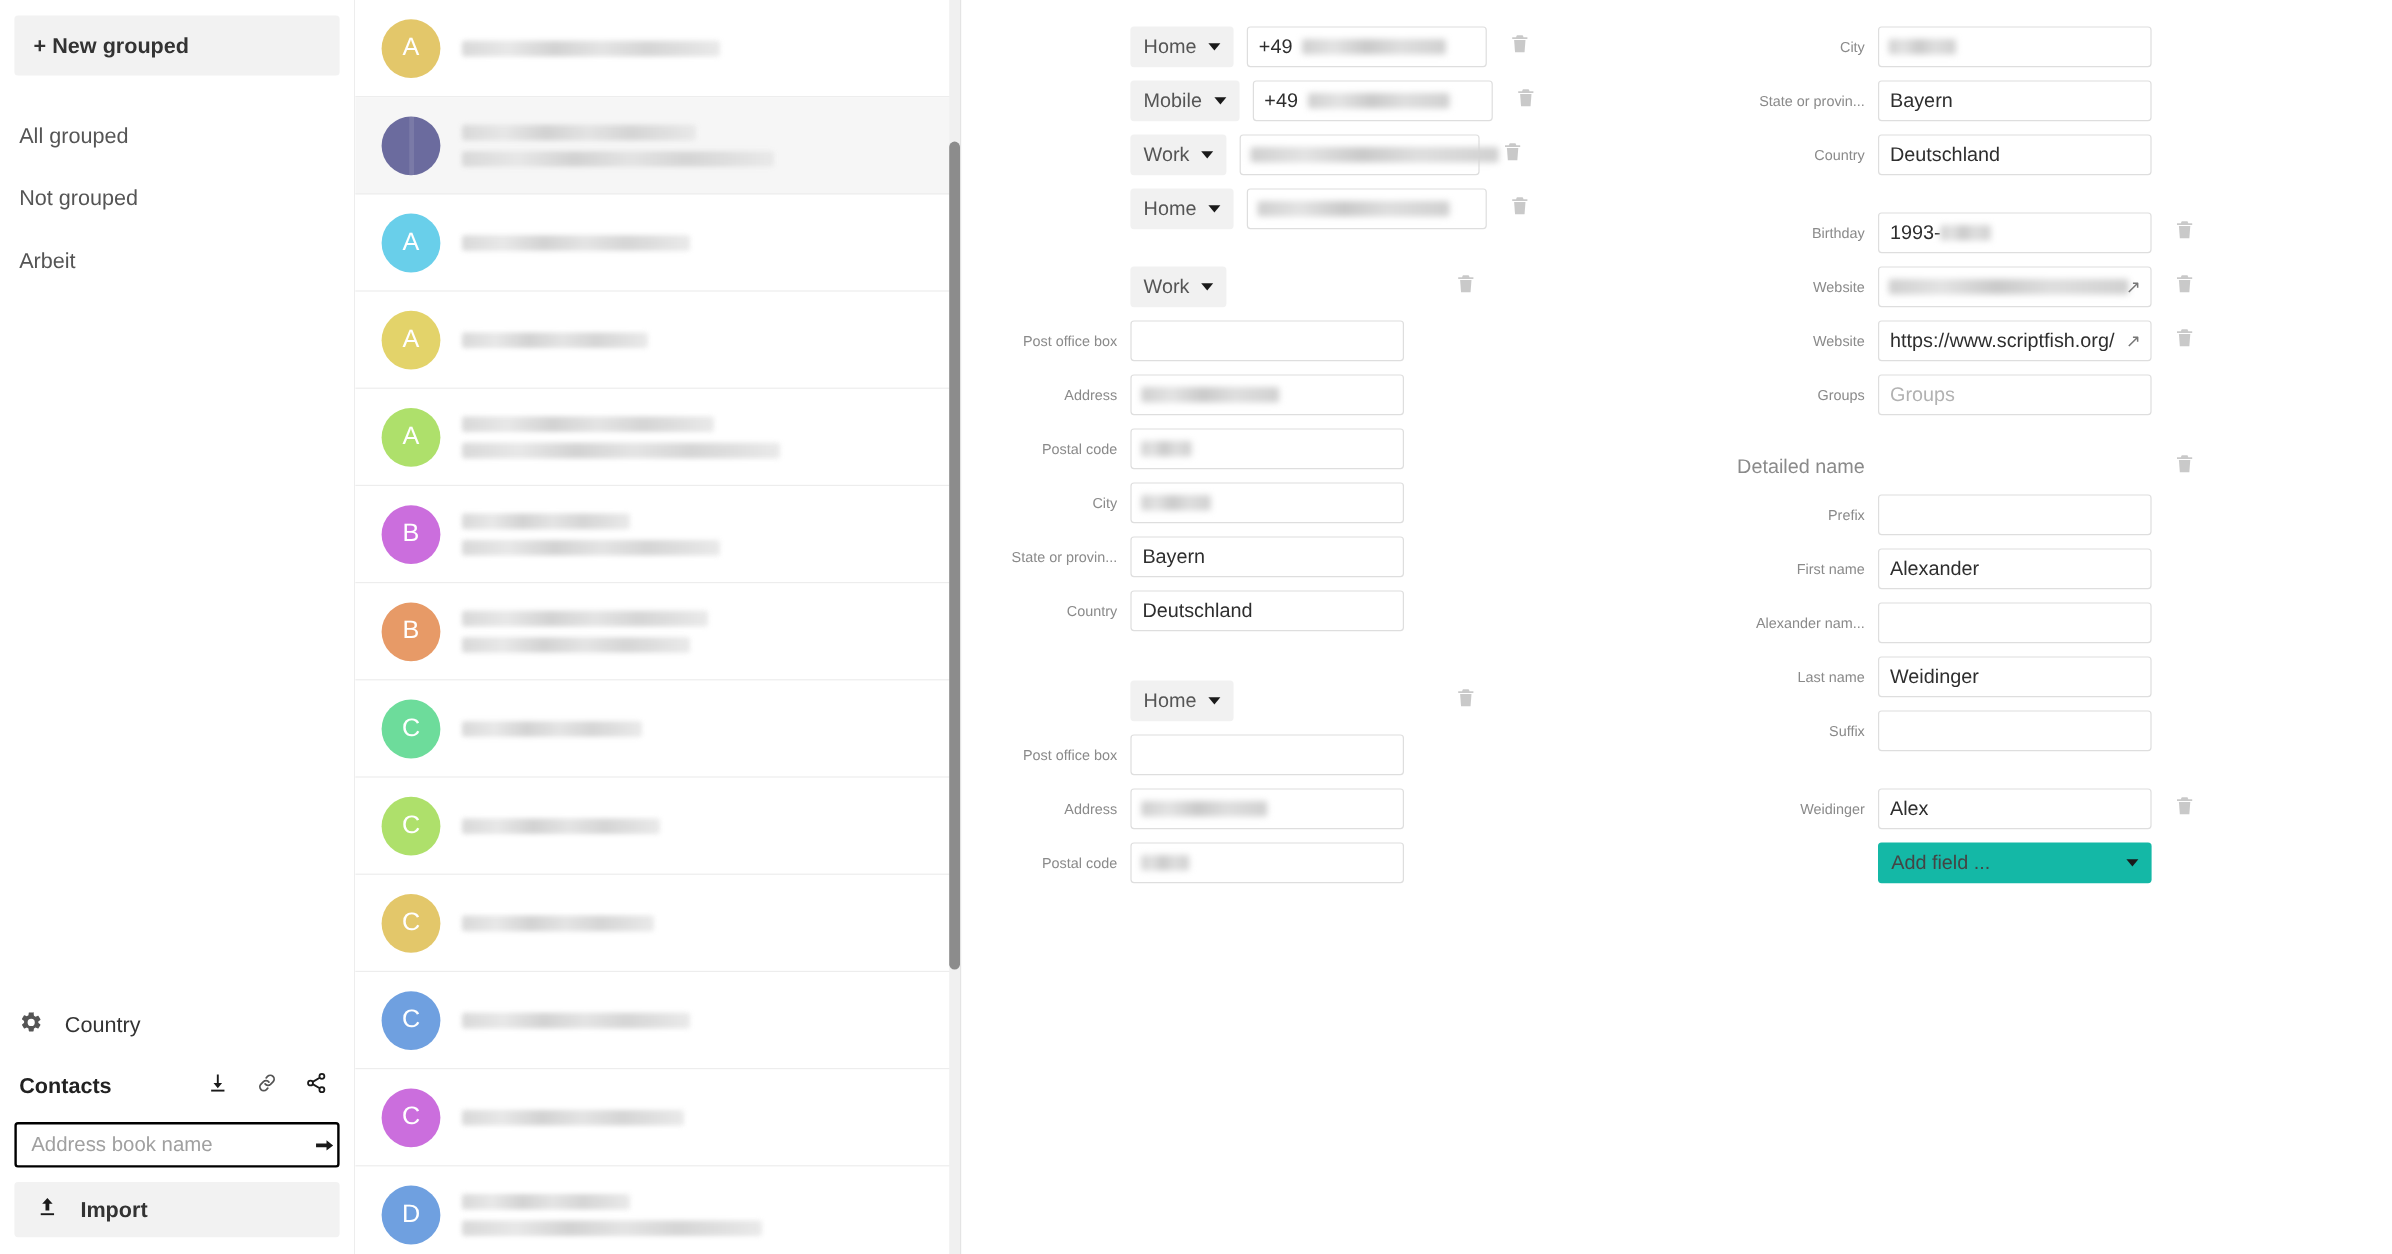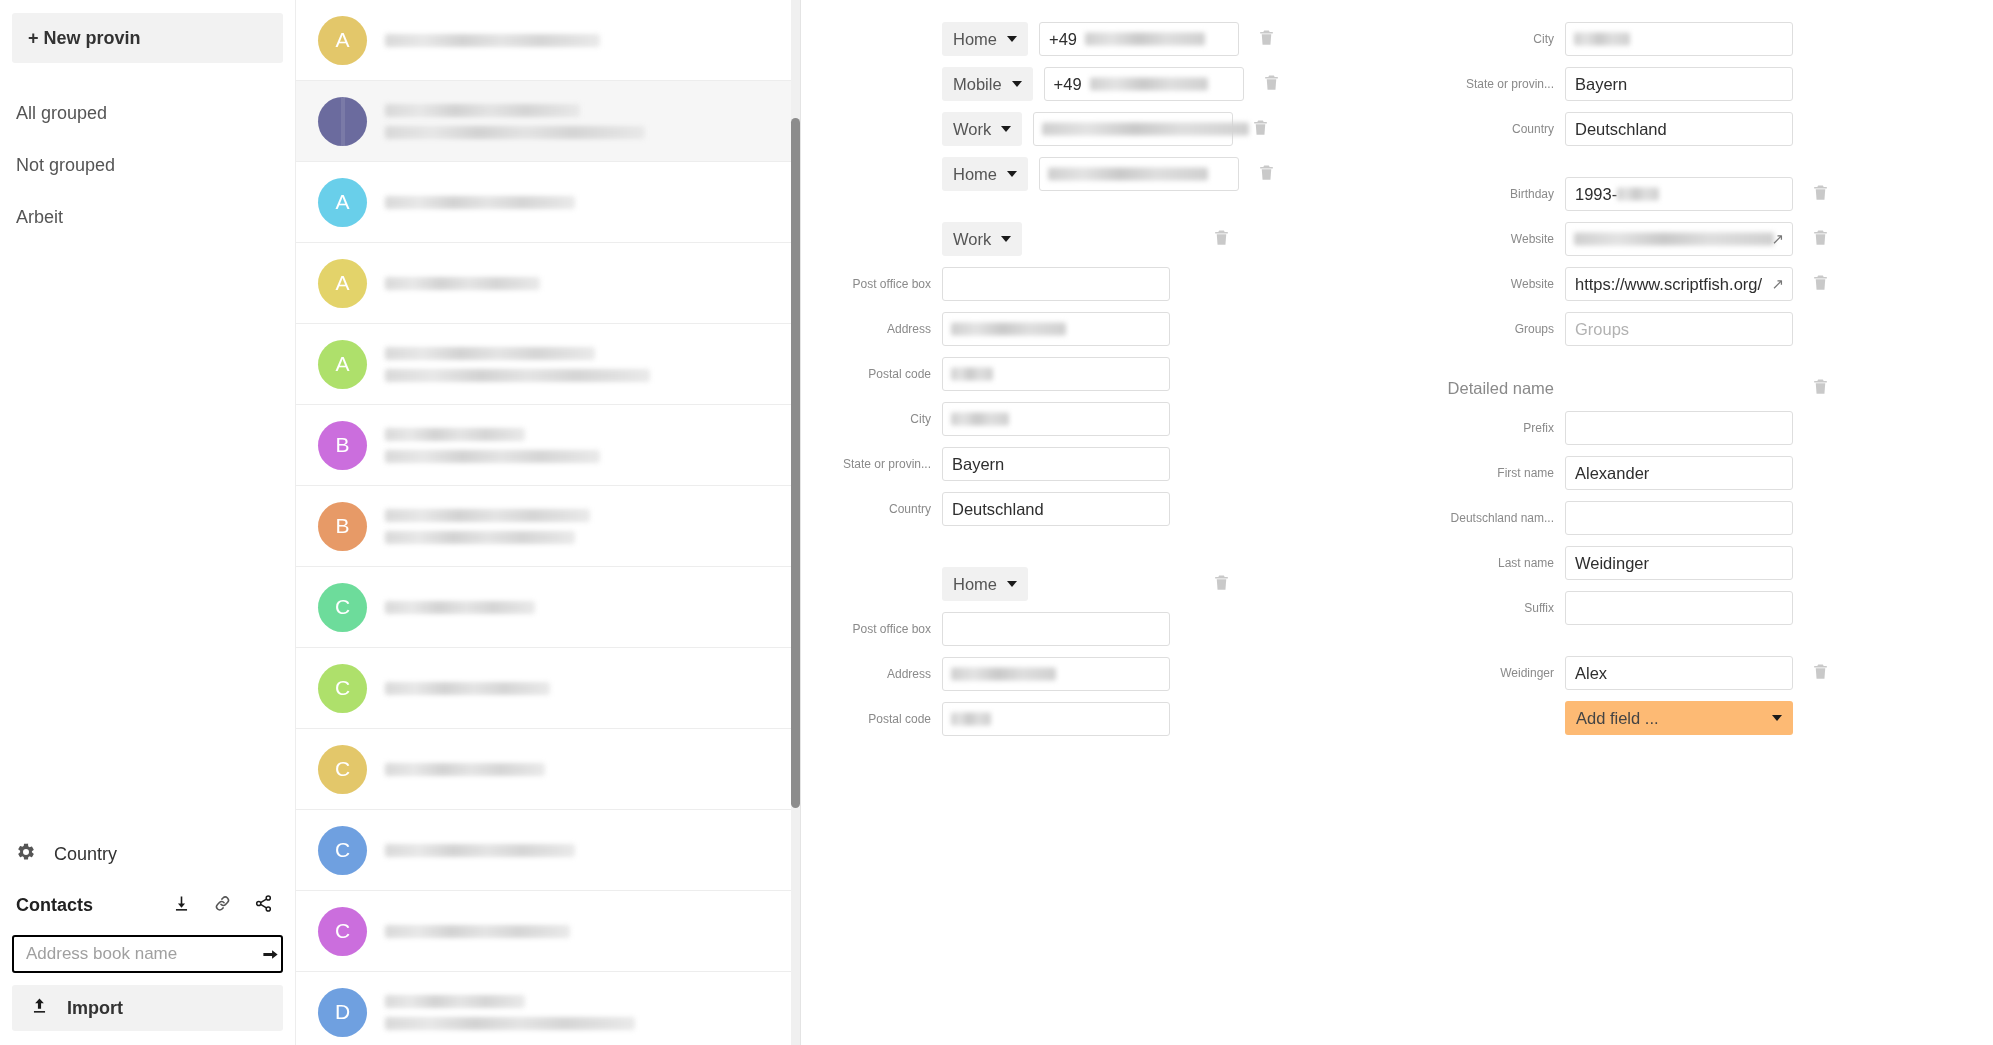--- a/index.html
+++ b/index.html
@@ -153,37 +153,37 @@
   .ext-link { position: absolute; right: 9px; top: 50%; transform: translateY(-50%);
     font-size: 15px; color: #777; cursor: pointer; }
   .blur-in {
     position: absolute; left: 9px; top: 50%; transform: translateY(-50%);
     height: 13px; border-radius: 2px; filter: blur(2.6px);
     background: linear-gradient(90deg,#cfcfcf 0%,#e3e3e3 22%,#c9c9c9 45%,#dedede 68%,#d0d0d0 100%);
   }
   .spacer-lg { height: 30px; }
   .spacer-md { height: 20px; }
   .addfield {
-    height: 34px; background: #fdba74; border-radius: 3px; width: 228px;
+    height: 34px; background: #14b8a6; border-radius: 3px; width: 228px;
     display: flex; align-items: center; justify-content: space-between;
     padding: 0 11px; font-size: 16.5px; color: #444; cursor: pointer;
   }
   .addfield .caret { width: 0; height: 0; border-left: 5px solid transparent;
     border-right: 5px solid transparent; border-top: 6px solid #1a1a1a; }
   .section-label { font-size: 16.5px; color: #8a8a8a; text-align: right;
     padding-right: 11px; width: 148px; }
 </style>
 </head>
 <body>
 
 <div class="app">
 
   <div class="sidebar">
     <div class="new-contact">
-      <span>+ New provin</span>
+      <span>+ New grouped</span>
     </div>
     <div class="nav">
       <div class="nav-item">
         <span>All grouped</span>
       </div>
       <div class="nav-item">
         <span>Not grouped</span>
       </div>
       <div class="nav-item">
         <span>Arbeit</span>
@@ -554,21 +554,21 @@
               <input class="finput w-r" style="">
             </div>
           </div>
           <div class="frow">
             <div class="flabel w-right">First name</div>
             <div class="fctl">
               <input class="finput w-r" value="Alexander" style="">
             </div>
           </div>
           <div class="frow">
-            <div class="flabel w-right">Deutschland nam...</div>
+            <div class="flabel w-right">Alexander nam...</div>
             <div class="fctl">
               <input class="finput w-r" style="">
             </div>
           </div>
           <div class="frow">
             <div class="flabel w-right">Last name</div>
             <div class="fctl">
               <input class="finput w-r" value="Weidinger" style="">
             </div>
           </div>

